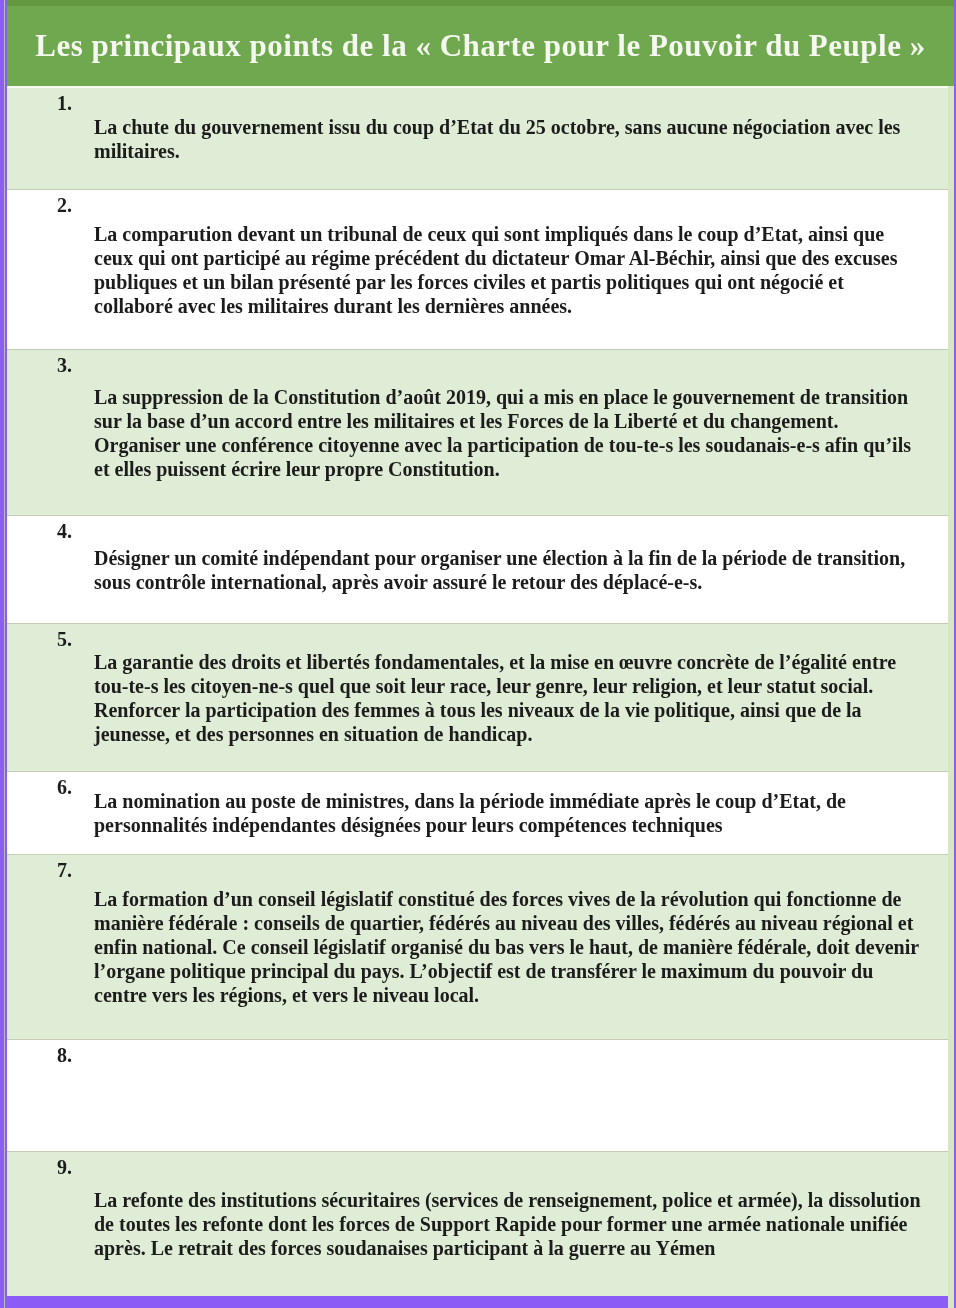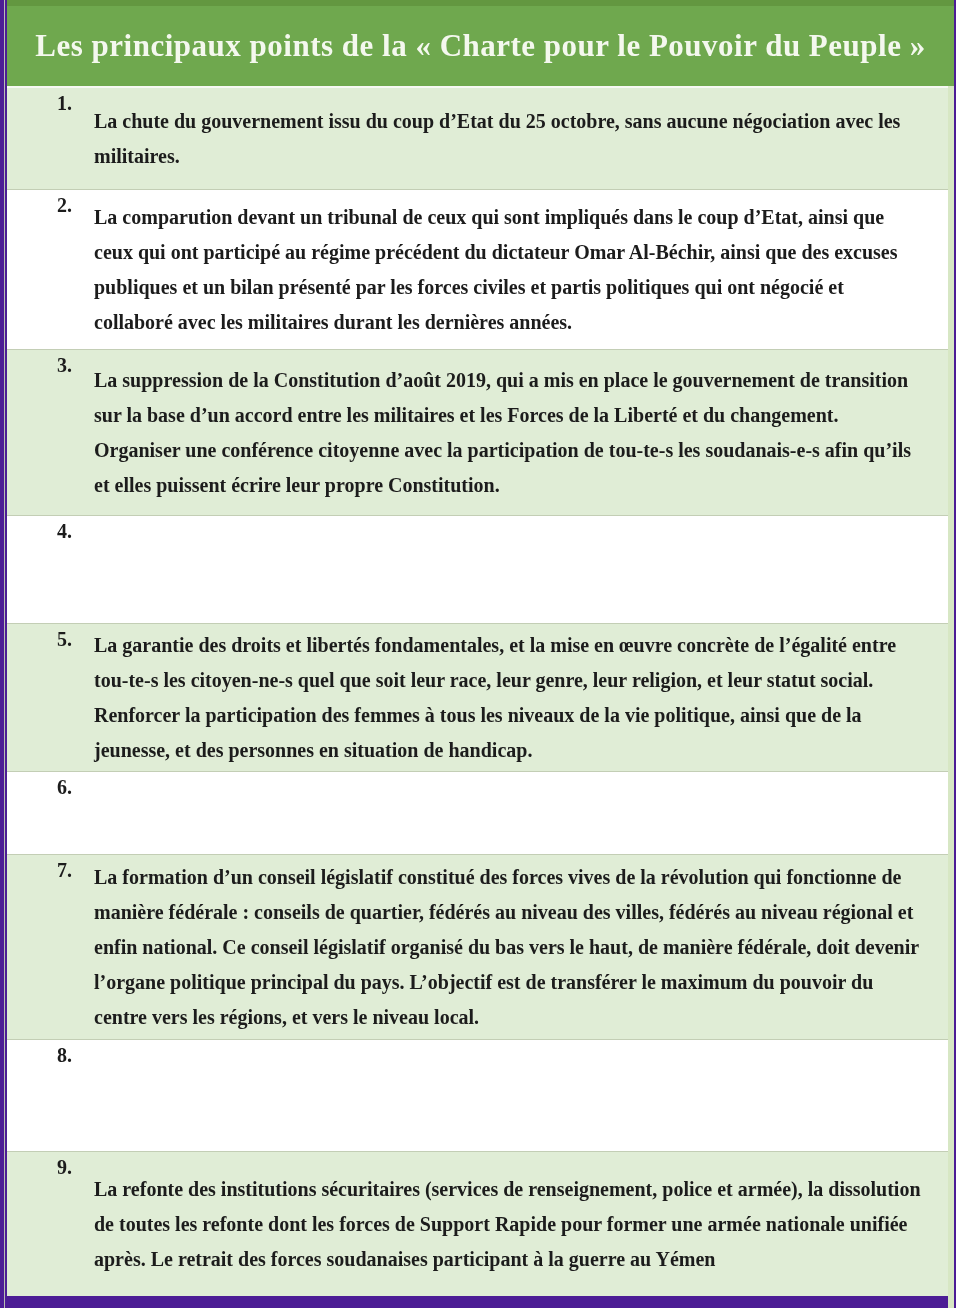--- a/index.html
+++ b/index.html
@@ -4,21 +4,21 @@
 <style>
   html, body {
     margin: 0;
     padding: 0;
     background: #ffffff;
   }
   .page {
     position: relative;
     width: 956px;
     height: 1308px;
-    background: #4c1d95;
+    background: #8b5cf6;
     overflow: hidden;
     font-family: "Liberation Serif", "DejaVu Serif", serif;
   }
   
   .left-rule {
     position: absolute;
     left: 4px;
     top: 0;
     width: 1px;
     height: 100%;
@@ -78,21 +78,21 @@
     padding-top: inherit;
     font-size: 20px;
     font-weight: 700;
     line-height: 31px;
   }
   .text {
     flex: 0 1 auto;
     max-width: 845px;
     font-size: 20px;
     font-weight: 700;
-    line-height: 35px;
+    line-height: 24px;
   }
   
   .r1 { height: 103px; }
   .r2 { height: 160px; }
   .r3 { height: 166px; }
   .r4 { height: 108px; }
   .r5 { height: 148px; }
   .r6 { height: 83px;  }
   .r7 { height: 185px; }
   .r8 { height: 112px; }
@@ -117,27 +117,29 @@
       <div class="row white r2">
         <span class="num">2.</span>
         <div class="text">La comparution devant un tribunal de ceux qui sont impliqués dans le coup d’Etat, ainsi que ceux qui ont participé au régime précédent du dictateur Omar Al-Béchir, ainsi que des excuses publiques et un bilan présenté par les forces civiles et partis politiques qui ont négocié et collaboré avec les militaires durant les dernières années.</div>
       </div>
       <div class="row green r3">
         <span class="num">3.</span>
         <div class="text">La suppression de la Constitution d’août 2019, qui a mis en place le gouvernement de transition sur la base d’un accord entre les militaires et les Forces de la Liberté et du changement. Organiser une conférence citoyenne avec la participation de tou-te-s les soudanais-e-s afin qu’ils et elles puissent écrire leur propre Constitution.</div>
       </div>
       <div class="row white r4">
         <span class="num">4.</span>
+        <div class="text">Désigner un comité indépendant pour organiser une élection à la fin de la période de transition, sous contrôle international, après avoir assuré le retour des déplacé-e-s.</div>
       </div>
       <div class="row green r5">
         <span class="num">5.</span>
         <div class="text">La garantie des droits et libertés fondamentales, et la mise en œuvre concrète de l’égalité entre tou-te-s les citoyen-ne-s quel que soit leur race, leur genre, leur religion, et leur statut social. Renforcer la participation des femmes à tous les niveaux de la vie politique, ainsi que de la jeunesse, et des personnes en situation de handicap.</div>
       </div>
       <div class="row white r6">
         <span class="num">6.</span>
+        <div class="text">La nomination au poste de ministres, dans la période immédiate après le coup d’Etat, de personnalités indépendantes désignées pour leurs compétences techniques</div>
       </div>
       <div class="row green r7">
         <span class="num">7.</span>
         <div class="text">La formation d’un conseil législatif constitué des forces vives de la révolution qui fonctionne de manière fédérale : conseils de quartier, fédérés au niveau des villes, fédérés au niveau régional et enfin national. Ce conseil législatif organisé du bas vers le haut, de manière fédérale, doit devenir l’organe politique principal du pays. L’objectif est de transférer le maximum du pouvoir du centre vers les régions, et vers le niveau local.</div>
       </div>
       <div class="row white r8">
         <span class="num">8.</span>
       </div>
       <div class="row green r9">
         <span class="num">9.</span>

